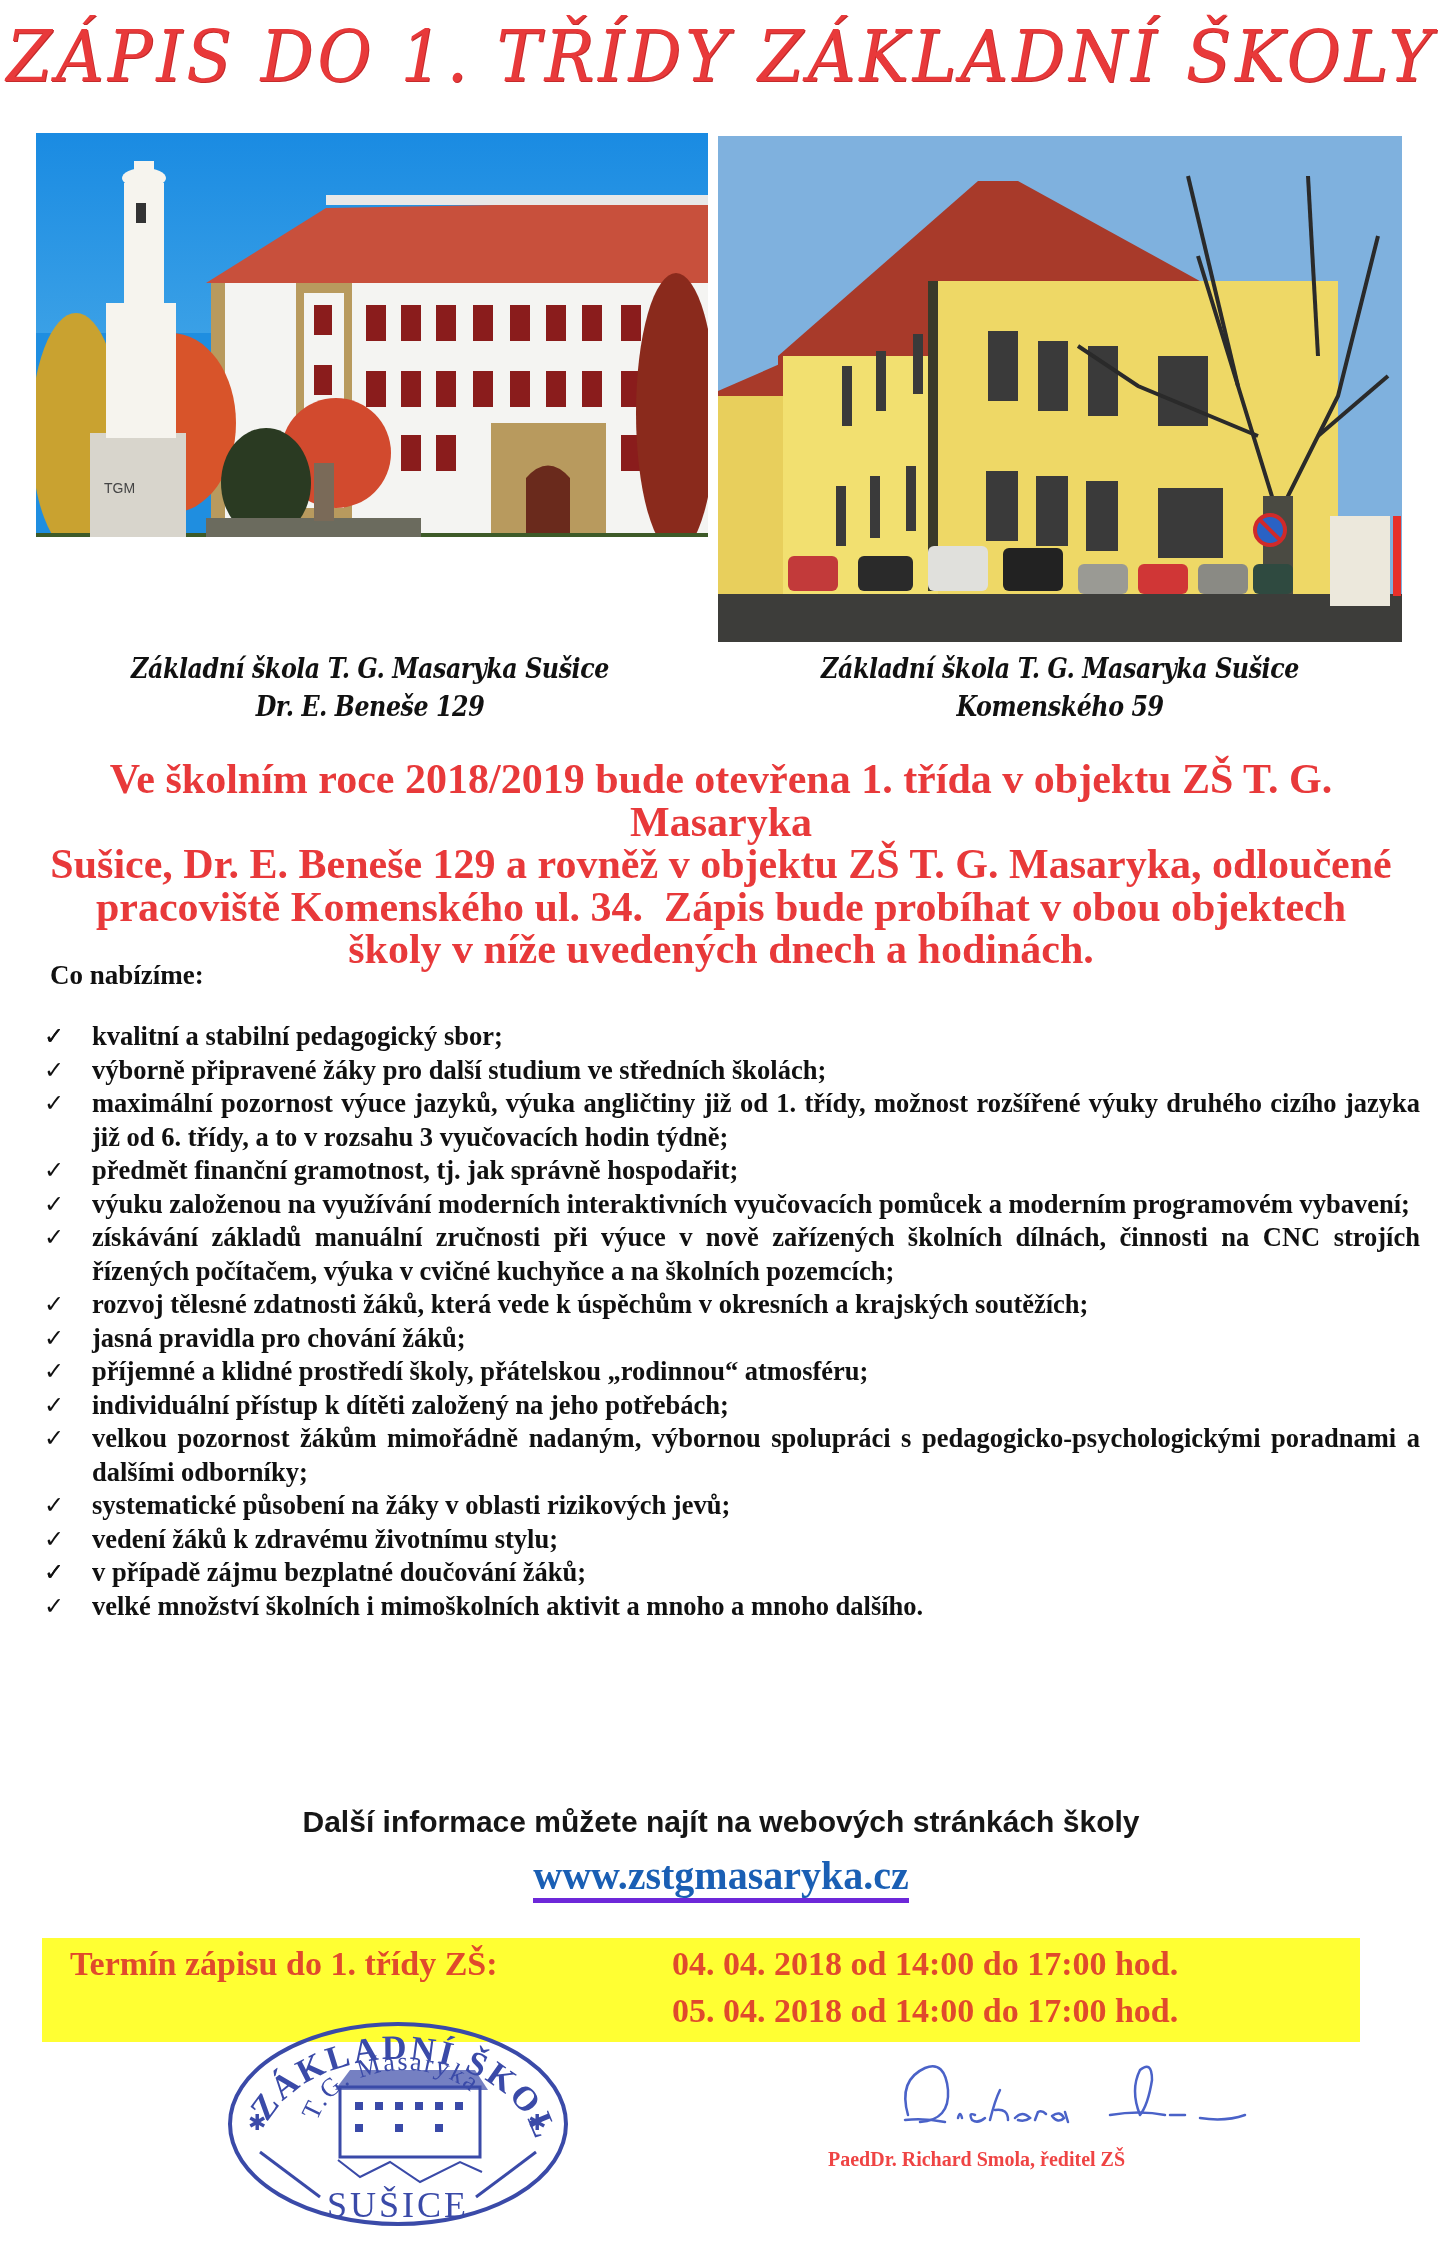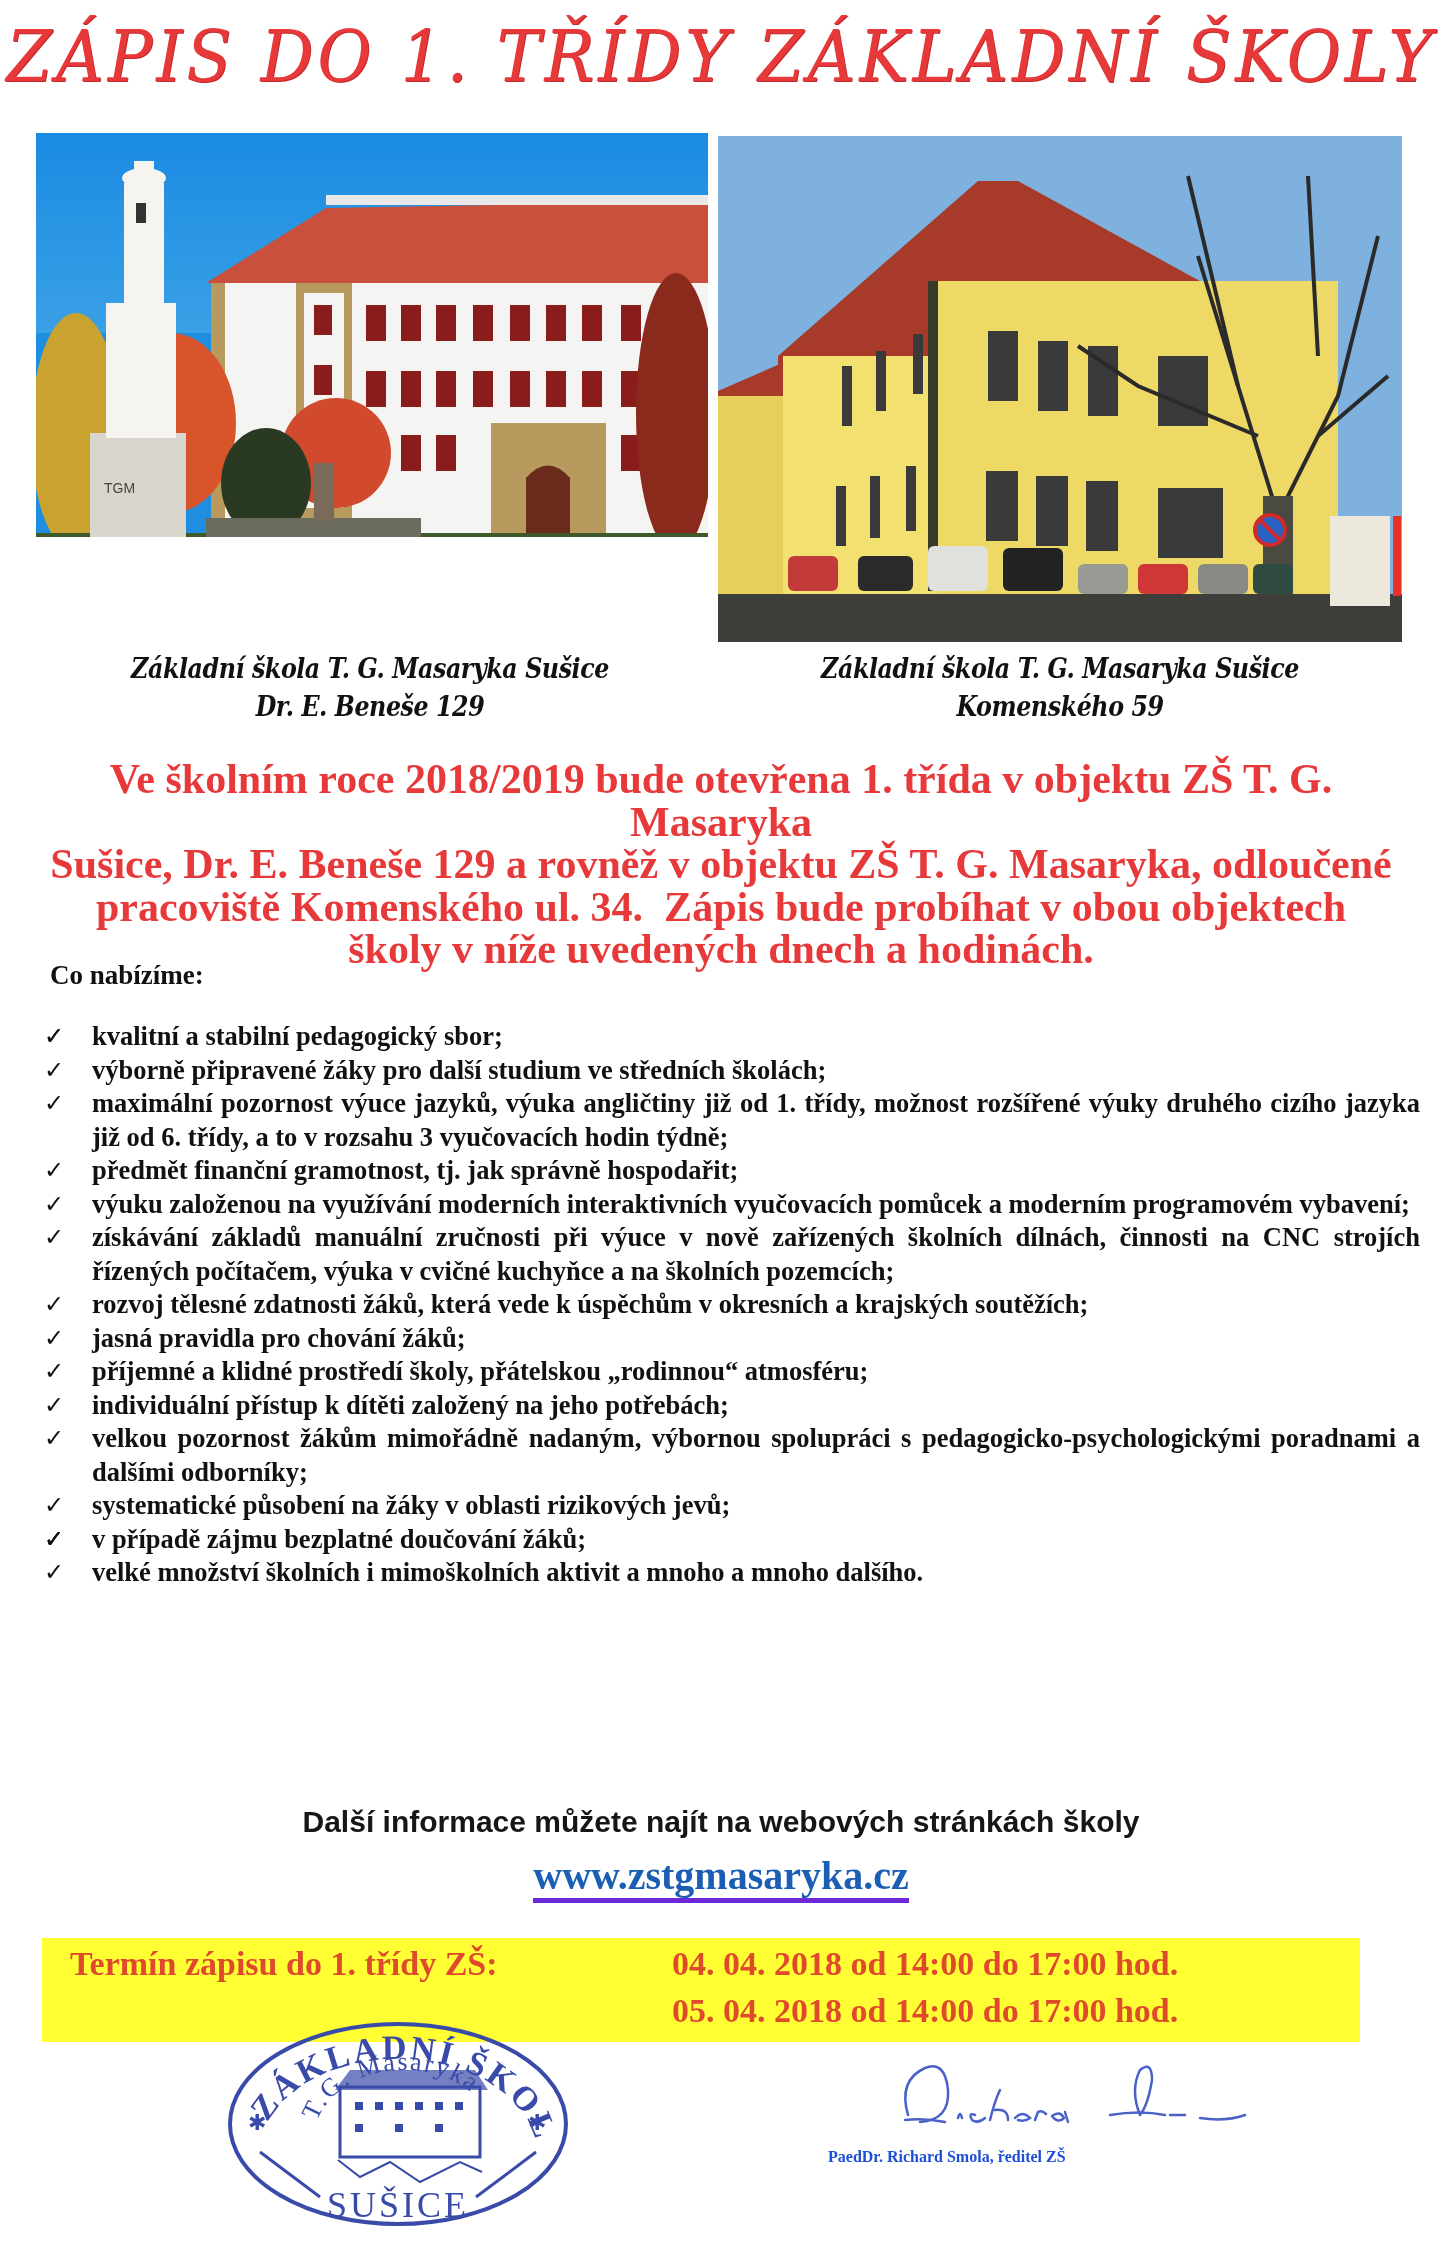--- a/index.html
+++ b/index.html
@@ -57,21 +57,21 @@
                  font-size: 34px; color: #e04a2c; }
     .term-date-1 { top: 1945px; }
     .term-date-2 { top: 1992px; }
 
     
     .stamp { left: 220px; top: 2012px; width: 356px; height: 218px; }
 
     
     .signature { left: 890px; top: 2060px; width: 370px; height: 90px; }
     .signer { left: 828px; top: 2148px; font-family: "Liberation Serif", serif; font-weight: bold;
-              font-size: 16px; color: #1d4ed8; }
+              font-size: 20px; color: #ef4444; }
   </style>
 </head>
 <body>
 
 <div class="abs title">ZÁPIS DO 1. TŘÍDY ZÁKLADNÍ ŠKOLY</div>
 
 <div class="abs photo photo-left">
   <svg width="672" height="512" viewBox="0 0 672 512">
     <rect width="672" height="512" fill="#1f8ee0"></rect>
     <rect y="0" width="672" height="200" fill="url(#skyL)"></rect>
@@ -227,21 +227,21 @@
   <li><span class="check">✓</span><span>maximální pozornost výuce jazyků, výuka angličtiny již od 1. třídy, možnost rozšířené výuky druhého cizího jazyka již od 6. třídy, a to v rozsahu 3 vyučovacích hodin týdně;</span></li>
   <li><span class="check">✓</span><span>předmět finanční gramotnost, tj. jak správně hospodařit;</span></li>
   <li><span class="check">✓</span><span>výuku založenou na využívání moderních interaktivních vyučovacích pomůcek a moderním programovém vybavení;</span></li>
   <li><span class="check">✓</span><span>získávání základů manuální zručnosti při výuce v nově zařízených školních dílnách, činnosti na CNC strojích řízených počítačem, výuka v cvičné kuchyňce a na školních pozemcích;</span></li>
   <li><span class="check">✓</span><span>rozvoj tělesné zdatnosti žáků, která vede k úspěchům v okresních a krajských soutěžích;</span></li>
   <li><span class="check">✓</span><span>jasná pravidla pro chování žáků;</span></li>
   <li><span class="check">✓</span><span>příjemné a klidné prostředí školy, přátelskou „rodinnou“ atmosféru;</span></li>
   <li><span class="check">✓</span><span>individuální přístup k dítěti založený na jeho potřebách;</span></li>
   <li><span class="check">✓</span><span>velkou pozornost žákům mimořádně nadaným, výbornou spolupráci s pedagogicko-psychologickými poradnami a dalšími odborníky;</span></li>
   <li><span class="check">✓</span><span>systematické působení na žáky v oblasti rizikových jevů;</span></li>
-  <li><span class="check">✓</span></li>
+  <li><span class="check">✓</span><span>vedení žáků k zdravému životnímu stylu;</span></li>
   <li><span class="check">✓</span></li>
   <li><span class="check">✓</span><span>v případě zájmu bezplatné doučování žáků;</span></li>
   <li><span class="check">✓</span><span>velké množství školních i mimoškolních aktivit a mnoho a mnoho dalšího.</span></li>
 </ul>
 
 <div class="abs more-info">Další informace můžete najít na webových stránkách školy</div>
 <div class="abs url">
   <a>www.zstgmasaryka.cz</a>
 </div>
 

